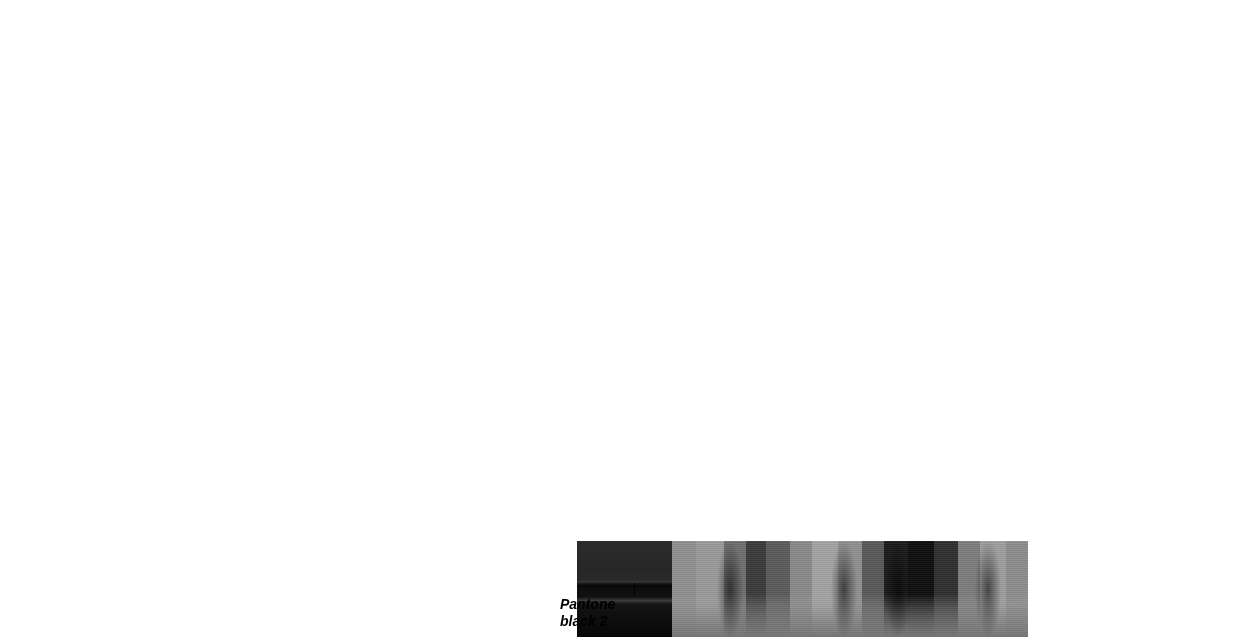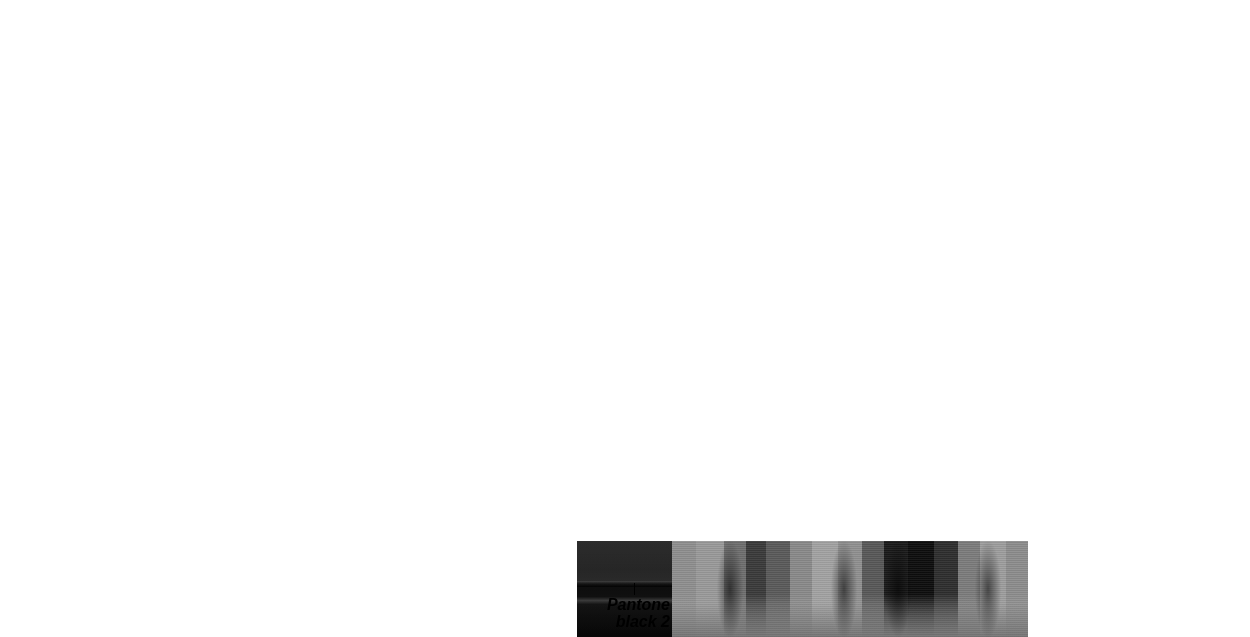--- a/index.html
+++ b/index.html
@@ -107,24 +107,24 @@
     background: linear-gradient(to bottom, rgba(0,0,0,0) 0%, rgba(0,0,0,0.28) 100%);
     pointer-events: none;
   }
 
   
   #caption {
     position: absolute;
     left: 560px;
     top: 596px;
     width: 110px;
-    text-align: right;
+    text-align: left;
     font-style: italic;
     font-weight: bold;
-    font-size: 16px;
+    font-size: 14px;
     line-height: 17px;
     color: #000000;
   }
   #caption .line { display: block; }
 
   
   #caption-leader {
     position: absolute;
     left: 634px;
     top: 583px;

